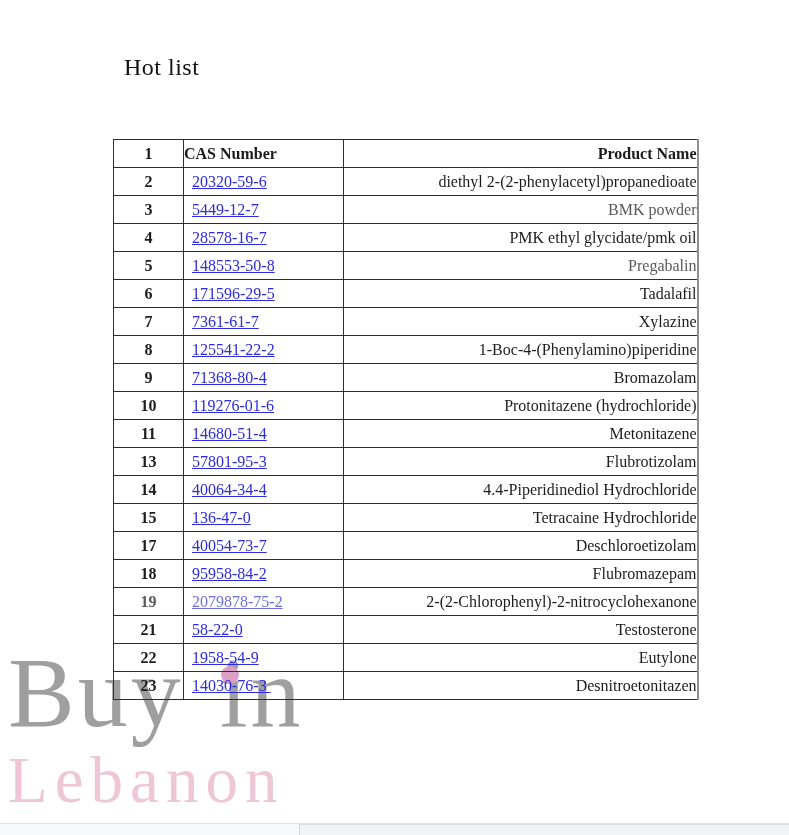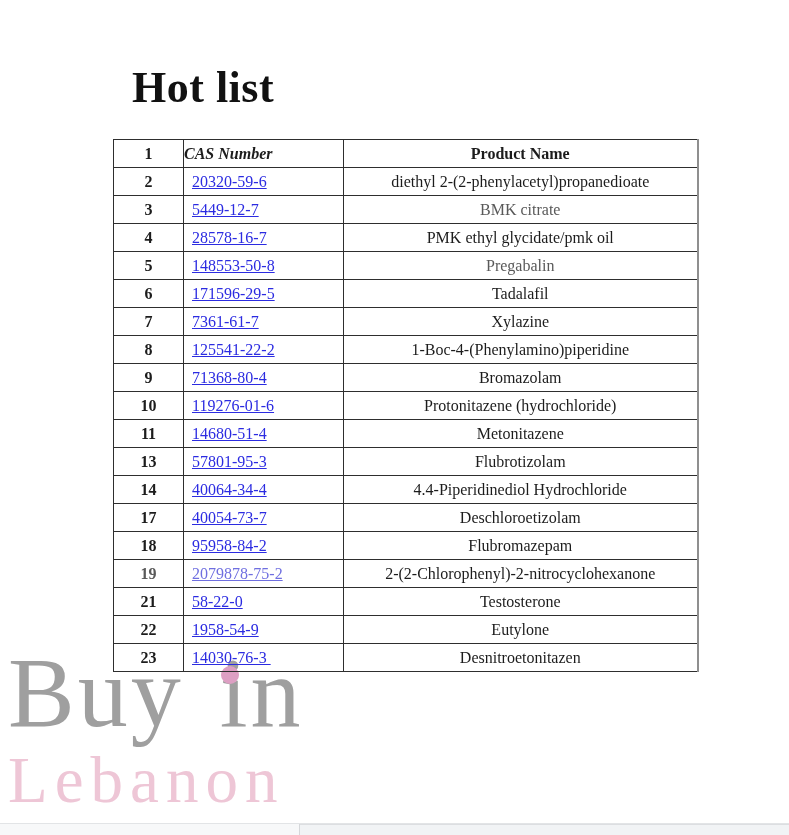--- a/index.html
+++ b/index.html
@@ -17,23 +17,23 @@
   body {
     width: 789px; height: 835px;
     background: #ffffff;
     position: relative;
     overflow: hidden;
     font-family: "Liberation Serif", serif;
   }
   .title {
     position: absolute;
     left: 120px; top: 50px;
-    margin: 12px;
-    font-size: 44px;
-    font-weight: 700;
+    margin: 4px;
+    font-size: 24px;
+    font-weight: 400;
     color: #111111;
     z-index: 2;
     letter-spacing: 0.5px;
   }
   
   .wm {
     position: absolute;
     z-index: 1;
     line-height: 1;
     white-space: nowrap;
@@ -83,23 +83,23 @@
   }
   .doc-table { border-right: 2px solid #8f8f8f; }
   .col-index {
     width: 70px;
     text-align: center;
     font-weight: bold;
     font-size: 15px;
     color: var(--text);
   }
   .col-cas { width: 160px; text-align: left; padding-left: 8px; }
-  th.col-cas { font-weight: bold; color: var(--text); font-style: italic; }
+  th.col-cas { font-weight: bold; color: var(--text); }
   td.col-cas { padding-left: 8px; margin-top: 15px; }
-  .col-product { width: 354px; text-align: center; padding-left: 7px; color: var(--text); }
+  .col-product { width: 354px; text-align: right; padding-left: 7px; color: var(--text); }
   th.col-product { font-weight: bold; }
   .cas-link {
     color: var(--link);
     text-decoration: underline;
     cursor: pointer;
   }
   .muted { color: var(--text-muted); }
   .muted-link { color: var(--link-muted); }
   
   .bottom-bar {
@@ -141,21 +141,21 @@
   <tbody id="table-body">
   <tr>
     <td class="col-index">2</td>
     <td class="col-cas"><a class="cas-link" href="#">20320-59-6</a></td>
     <td class="col-product">diethyl 2-(2-phenylacetyl)propanedioate</td>
   </tr>
 
   <tr>
     <td class="col-index">3</td>
     <td class="col-cas"><a class="cas-link" href="#">5449-12-7</a></td>
-    <td class="col-product muted">BMK citrate</td>
+    <td class="col-product muted">BMK powder</td>
   </tr>
 
   <tr>
     <td class="col-index">4</td>
     <td class="col-cas"><a class="cas-link" href="#">28578-16-7</a></td>
     <td class="col-product">PMK ethyl glycidate/pmk oil</td>
   </tr>
 
   <tr>
     <td class="col-index">5</td>
@@ -205,20 +205,25 @@
     <td class="col-cas"><a class="cas-link" href="#">57801-95-3</a></td>
     <td class="col-product">Flubrotizolam</td>
   </tr>
 
   <tr>
     <td class="col-index">14</td>
     <td class="col-cas"><a class="cas-link" href="#">40064-34-4</a></td>
     <td class="col-product">4.4-Piperidinediol Hydrochloride</td>
   </tr>
 
+  <tr>
+    <td class="col-index">15</td>
+    <td class="col-cas"><a class="cas-link" href="#">136-47-0</a></td>
+    <td class="col-product">Tetracaine Hydrochloride</td>
+  </tr>
 
 
   <tr>
     <td class="col-index">17</td>
     <td class="col-cas"><a class="cas-link" href="#">40054-73-7</a></td>
     <td class="col-product">Deschloroetizolam</td>
   </tr>
 
   <tr>
     <td class="col-index">18</td>

